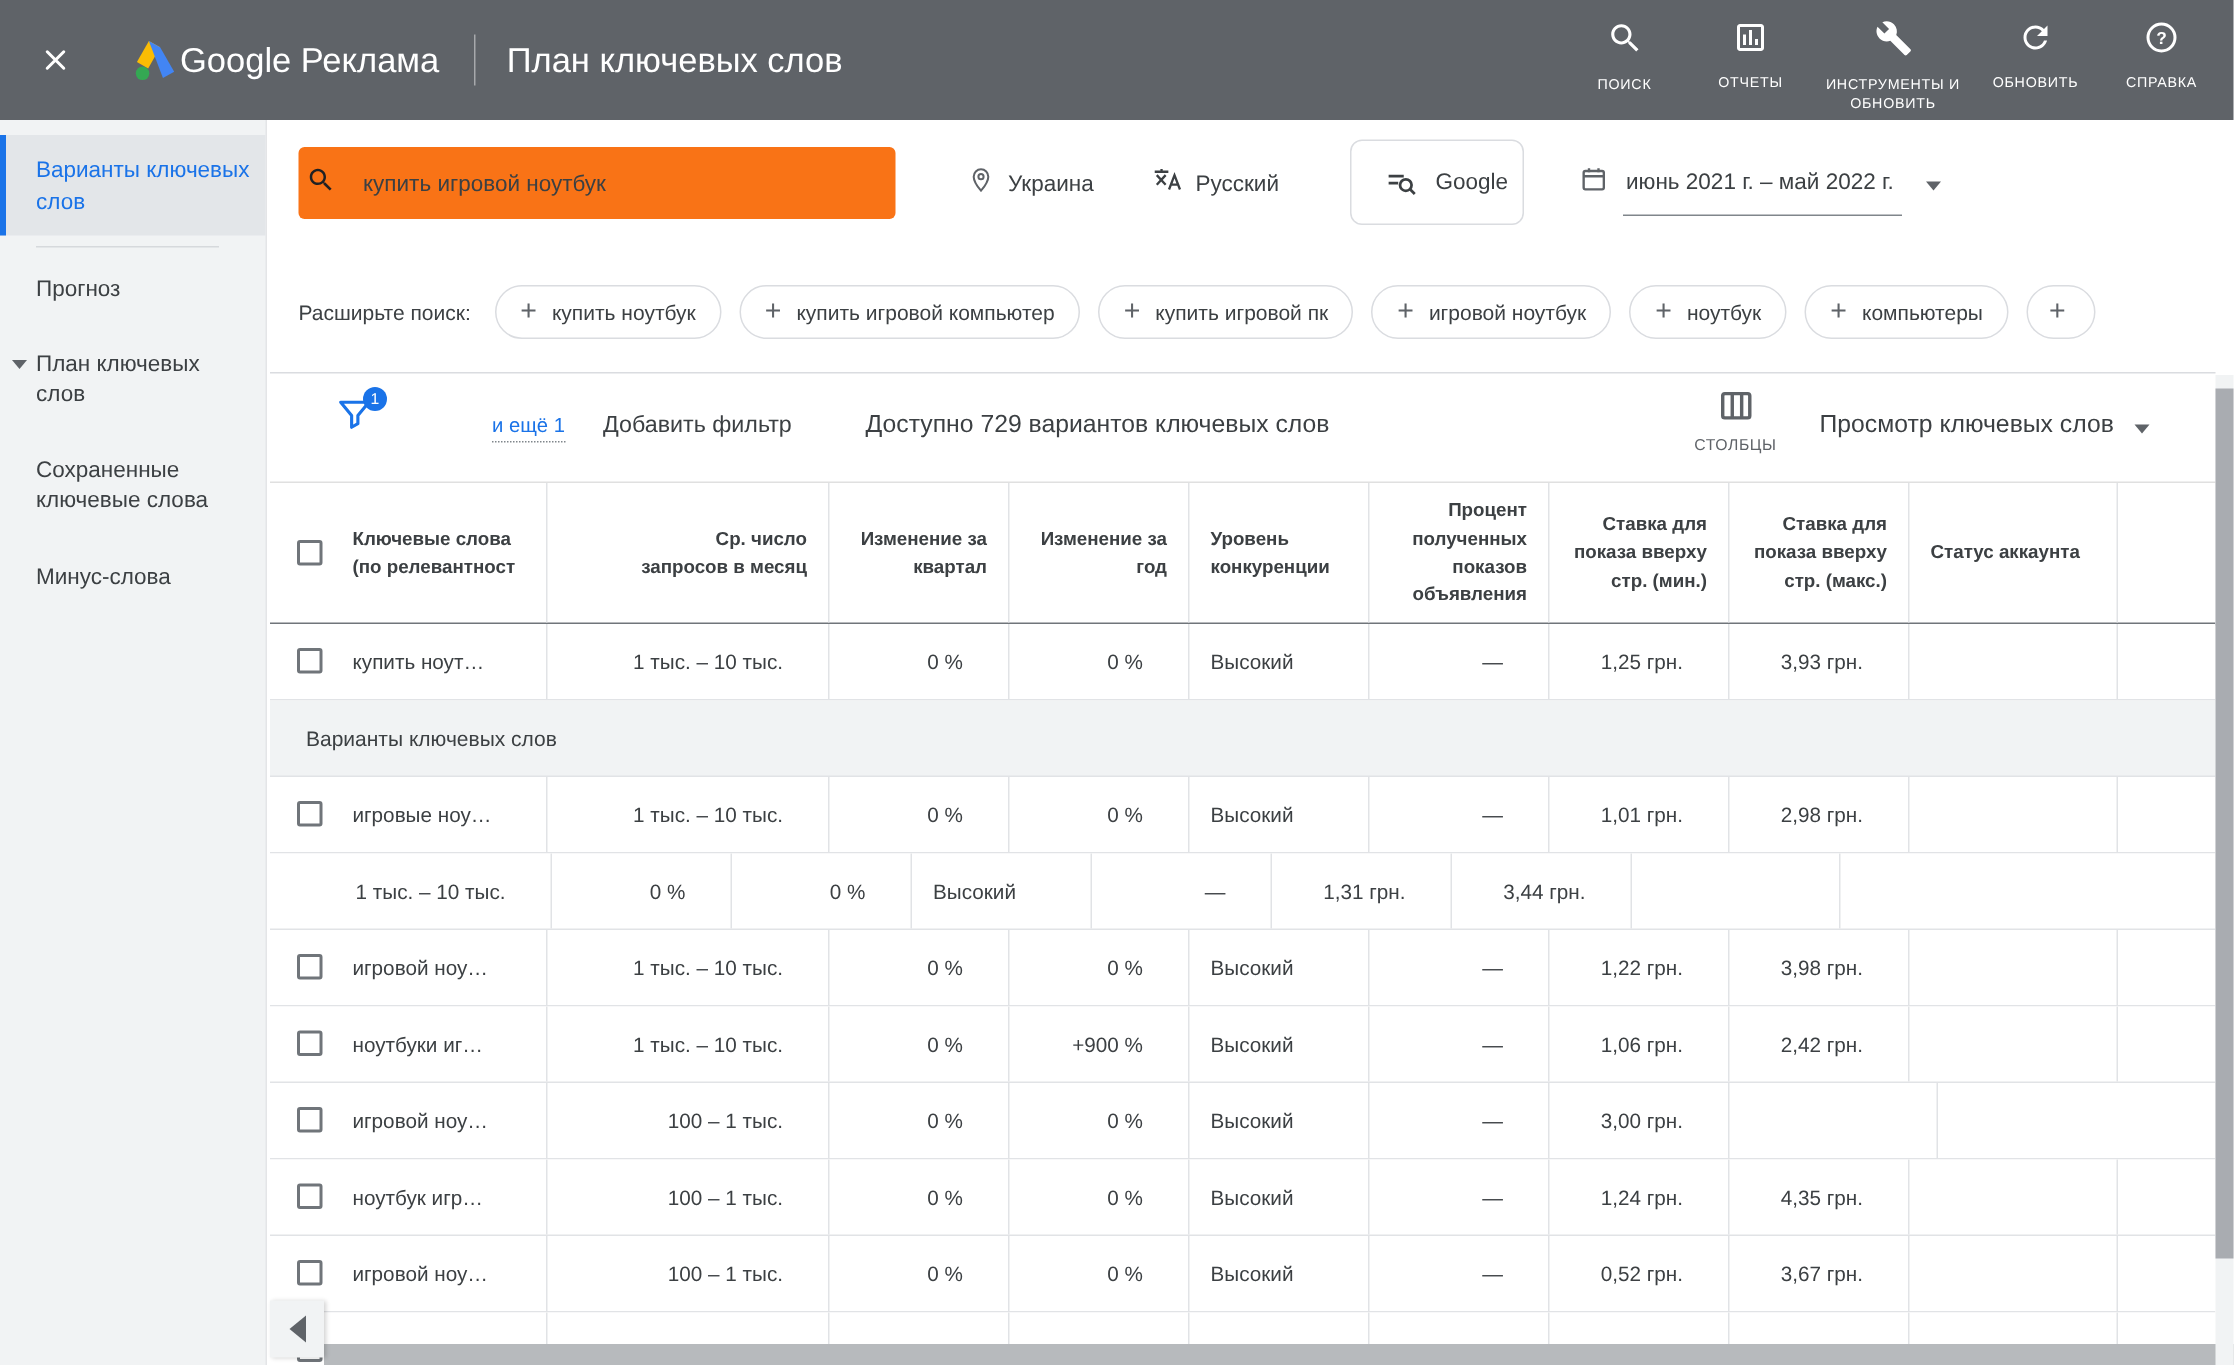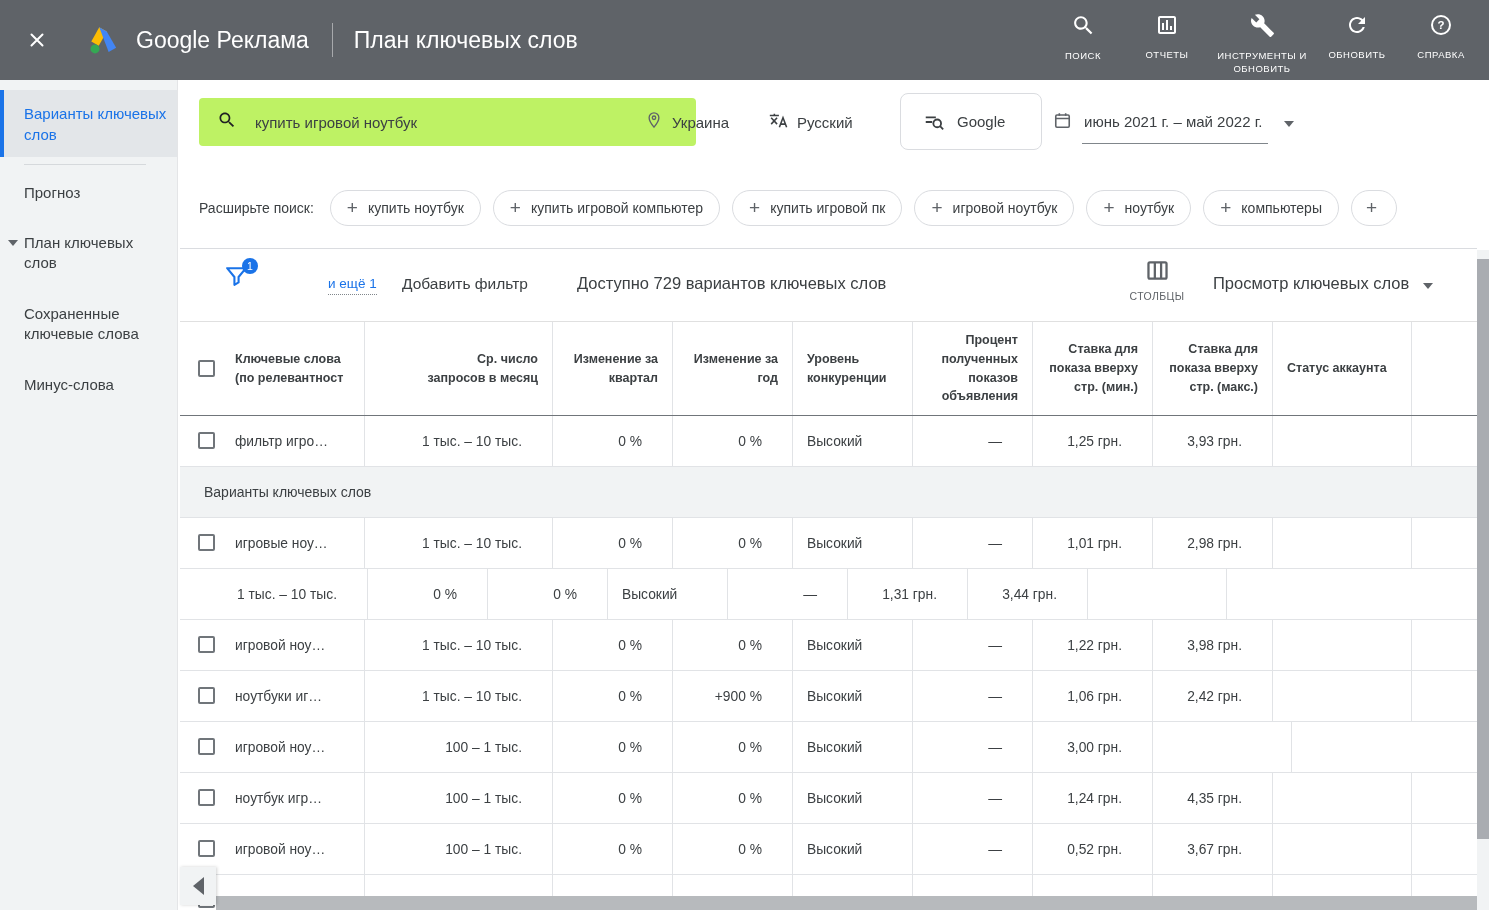--- a/index.html
+++ b/index.html
@@ -1,46 +1,46 @@
 <!DOCTYPE html>
 <html><head>
 <meta charset="utf-8">
 <style>
   html,body{margin:0;padding:0;width:1489px;height:910px;overflow:hidden;background:#fff;
     font-family:"Liberation Sans","DejaVu Sans",sans-serif;color:#3c4043;}
   
   #topbar{position:absolute;left:0;top:0;width:1489px;height:80px;background:#5f6368;display:flex;align-items:center;z-index:6;}
   .tb-close{margin-left:26px;display:flex;cursor:pointer;}
   .ads-logo{margin-left:38px;display:flex;}
-  .brand{color:#fff;font-size:23px;margin-left:16px;white-space:nowrap;}
+  .brand{color:#fff;font-size:23px;white-space:nowrap;}
   .tb-div{width:1px;height:34px;background:rgba(255,255,255,.45);margin:0 21px 0 23px;}
   .page-title{color:#fff;font-size:23px;white-space:nowrap;}
   .tb-actions{position:absolute;right:6px;top:13px;display:flex;align-items:flex-start;}
   .tb-action{display:flex;flex-direction:column;align-items:center;width:84px;cursor:pointer;}
   .tb-action.wide{width:106px;}
   .tb-action-label{margin-top:7px;color:#fff;font-size:9.5px;letter-spacing:.5px;text-align:center;line-height:1.4;}
   
   #sidebar{position:absolute;left:0;top:80px;width:178px;height:830px;background:#f1f3f4;border-right:1px solid #e4e5e7;box-sizing:border-box;z-index:2;}
   .sb-item{position:absolute;left:0;right:8px;padding-left:24px;font-size:15px;color:#3c4043;line-height:20px;cursor:pointer;}
   .sb-active{position:absolute;left:0;right:0;top:10px;height:67px;display:flex;align-items:center;background:#e3e6e9;border-left:4px solid #1a73e8;box-sizing:border-box;padding-left:20px;font-size:15px;line-height:21px;color:#1a73e8;cursor:pointer;}
   .sb-divider{position:absolute;top:84px;left:24px;width:122px;border-top:1px solid #d6d9dc;}
   .sb-forecast{top:103px;}
   .sb-plan{top:153px;}
   .sb-saved{top:224px;}
   .sb-minus{top:295px;}
   .sb-caret{position:absolute;left:8px;top:160px;width:0;height:0;border-left:5px solid transparent;border-right:5px solid transparent;border-top:6px solid #5f6368;cursor:pointer;}
   
   #main{position:absolute;left:178px;top:80px;width:1311px;height:830px;background:#fff;}
-  .search-box{position:absolute;left:21px;top:18px;width:497px;height:48px;background:#bef264;border-radius:4px;display:flex;align-items:center;padding-left:18px;box-sizing:border-box;cursor:text;}
+  .search-box{position:absolute;left:21px;top:18px;width:398px;height:48px;background:#f97316;border-radius:4px;display:flex;align-items:center;padding-left:5px;box-sizing:border-box;cursor:text;}
   .search-box .q{font-size:15px;color:#3c4043;margin-left:18px;}
   .ctrl{position:absolute;top:18px;height:48px;display:flex;align-items:center;cursor:pointer;}
   .ctrl-loc{left:467px;}
   .ctrl-lang{left:590px;}
   .ctrl .txt{font-size:15px;color:#3c4043;margin-left:9px;}
-  .network-btn{position:absolute;left:722px;top:13px;width:142px;height:57px;border:1px solid #dadce0;border-radius:8px;display:flex;align-items:center;box-sizing:border-box;cursor:pointer;background:#fff;}
+  .network-btn{position:absolute;left:722px;top:13px;width:116px;height:57px;border:1px solid #dadce0;border-radius:8px;display:flex;align-items:center;box-sizing:border-box;cursor:pointer;background:#fff;}
   .network-btn svg{margin-left:22px;}
   .network-btn .txt{font-size:15px;color:#3c4043;margin-left:12px;}
   .date-ctrl{position:absolute;left:875px;top:18px;height:48px;display:flex;align-items:center;cursor:pointer;}
   .date-text{font-size:15px;color:#3c4043;margin-left:10px;padding:12px 6px 13px 2px;border-bottom:1px solid #80868b;}
   .date-caret{margin-left:16px;margin-top:3px;}
   .caret{width:0;height:0;border-left:5px solid transparent;border-right:5px solid transparent;border-top:6px solid #5f6368;}
   
   .expand-row{position:absolute;left:21px;top:108px;height:40px;display:flex;align-items:center;white-space:nowrap;}
   .expand-label{font-size:14px;color:#3c4043;margin-right:16px;}
   .chip{height:36px;border:1px solid #dadce0;border-radius:18px;display:flex;align-items:center;padding:0 16px;margin-right:12px;cursor:pointer;background:#fff;box-sizing:border-box;}
@@ -320,21 +320,21 @@
       <div class="hcell w8 l">
           <span>Статус аккаунта</span>
         </div>
       <div class="hcell w9"></div>
     </div>
 
     <div id="rows-box">
   <div class="trow">
     <div class="cell w0">
       <span class="cbx"></span>
-      <span class="kw-label">фильтр игро…</span>
+      <span class="kw-label">купить ноут…</span>
     </div>
     <div class="cell w1 r val">1 тыс. – 10 тыс.</div>
     <div class="cell w2 r val">0 %</div>
     <div class="cell w3 r val">0 %</div>
     <div class="cell w4 l val">Высокий</div>
     <div class="cell w5 r val">—</div>
     <div class="cell w6 r val">1,25 грн.</div>
     <div class="cell w7 r val">3,93 грн.</div>
     <div class="cell w8 l val"></div>
     <div class="cell w9"></div>

